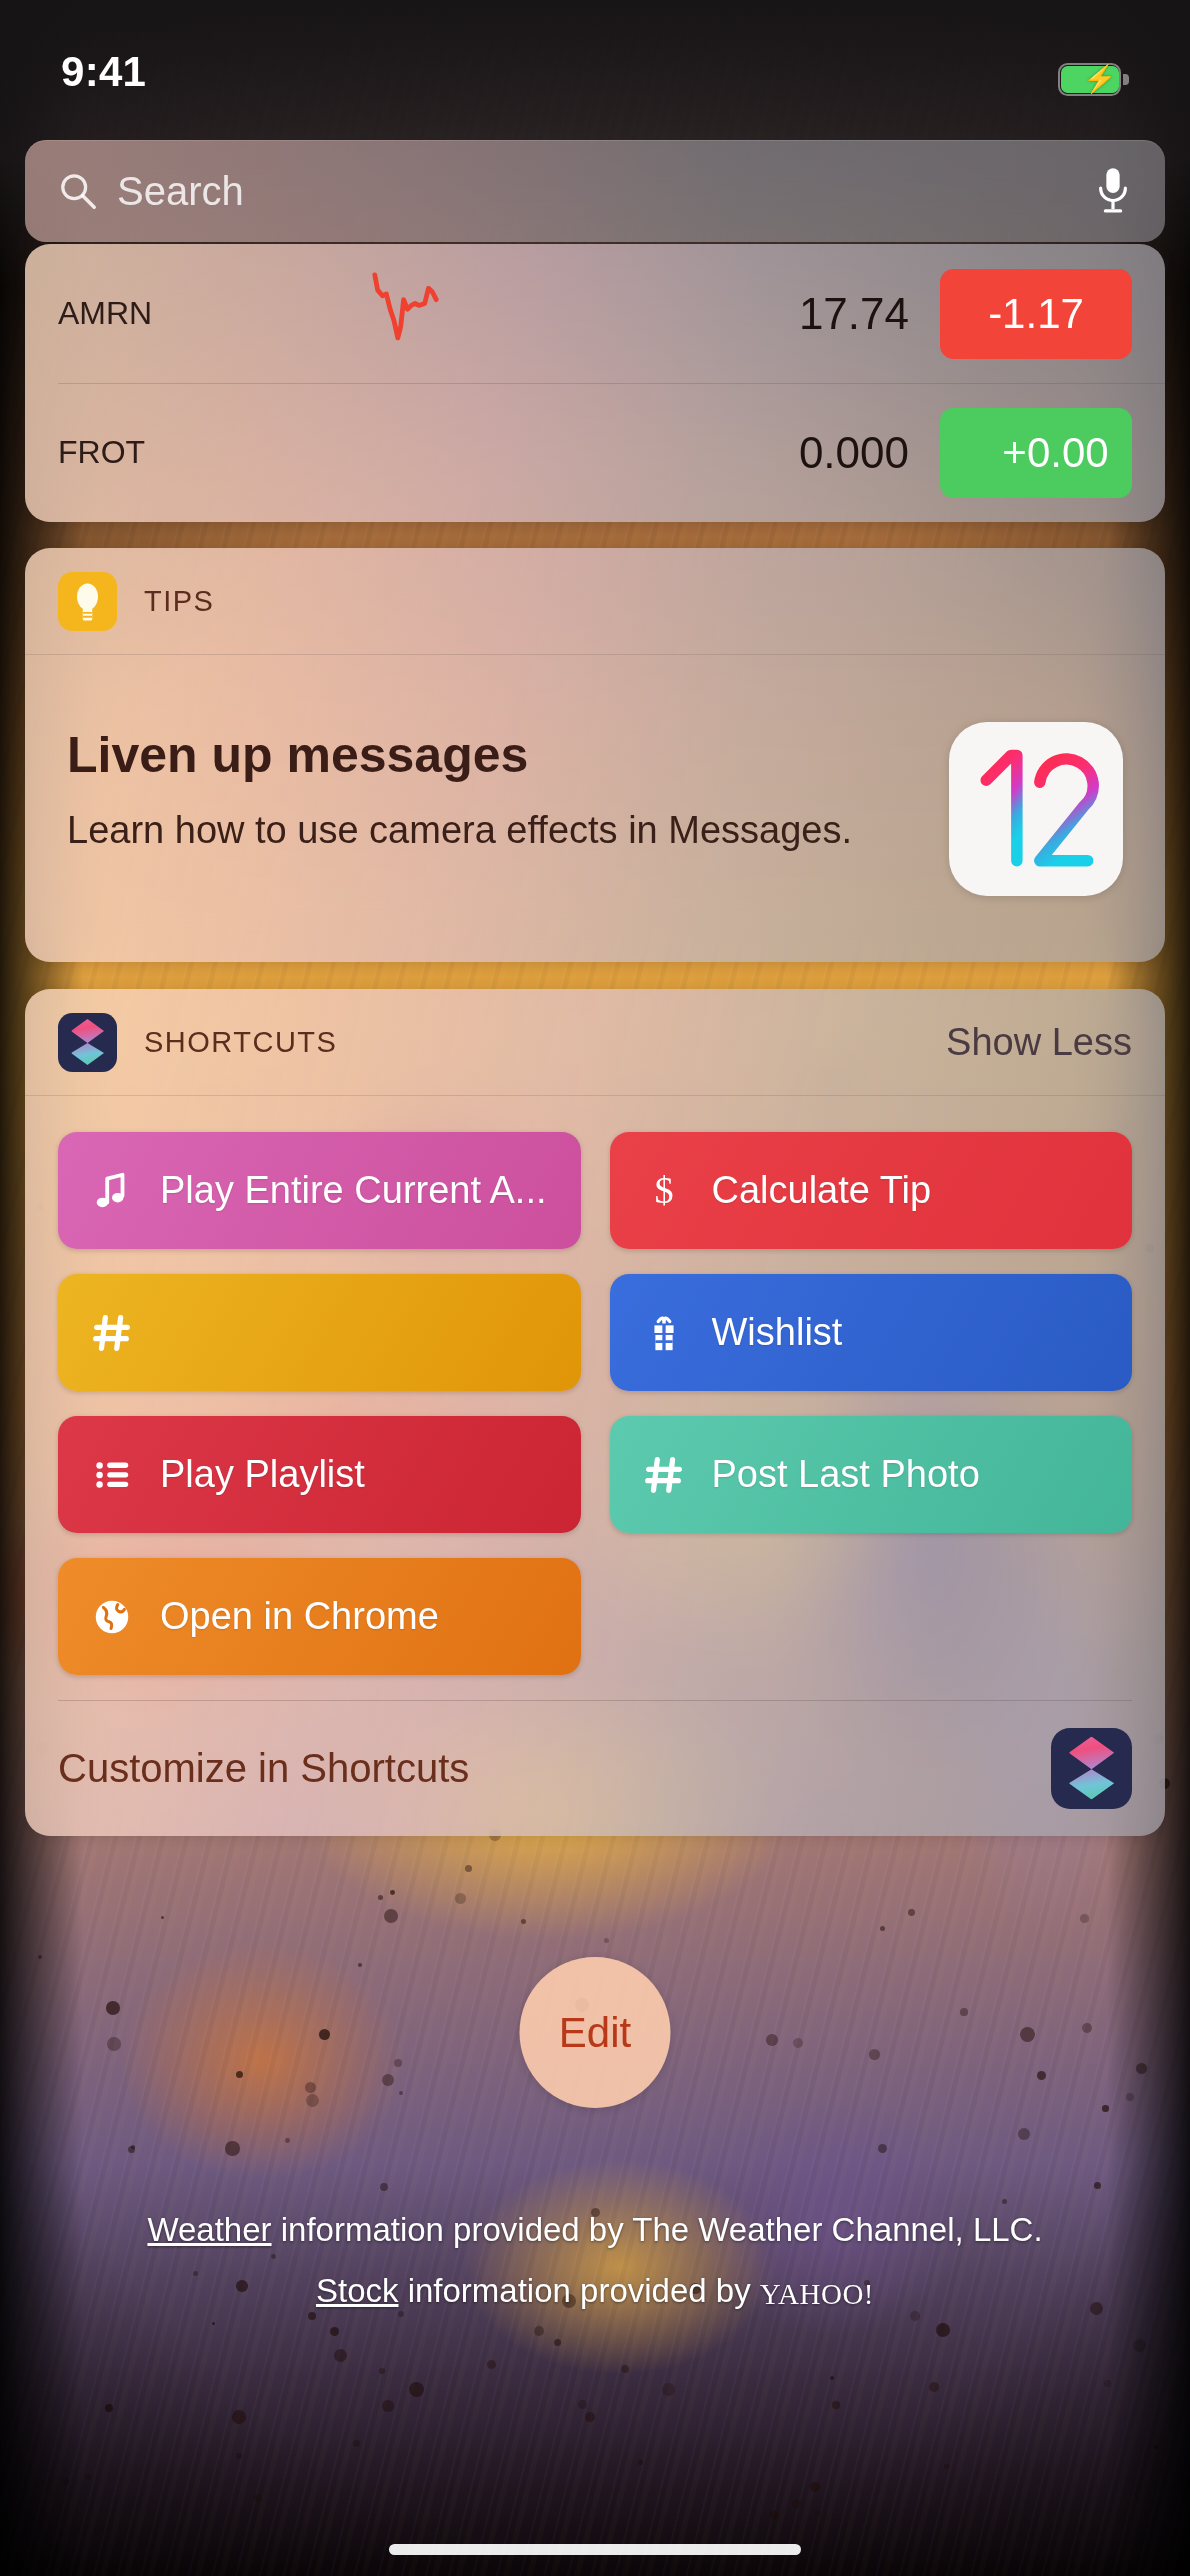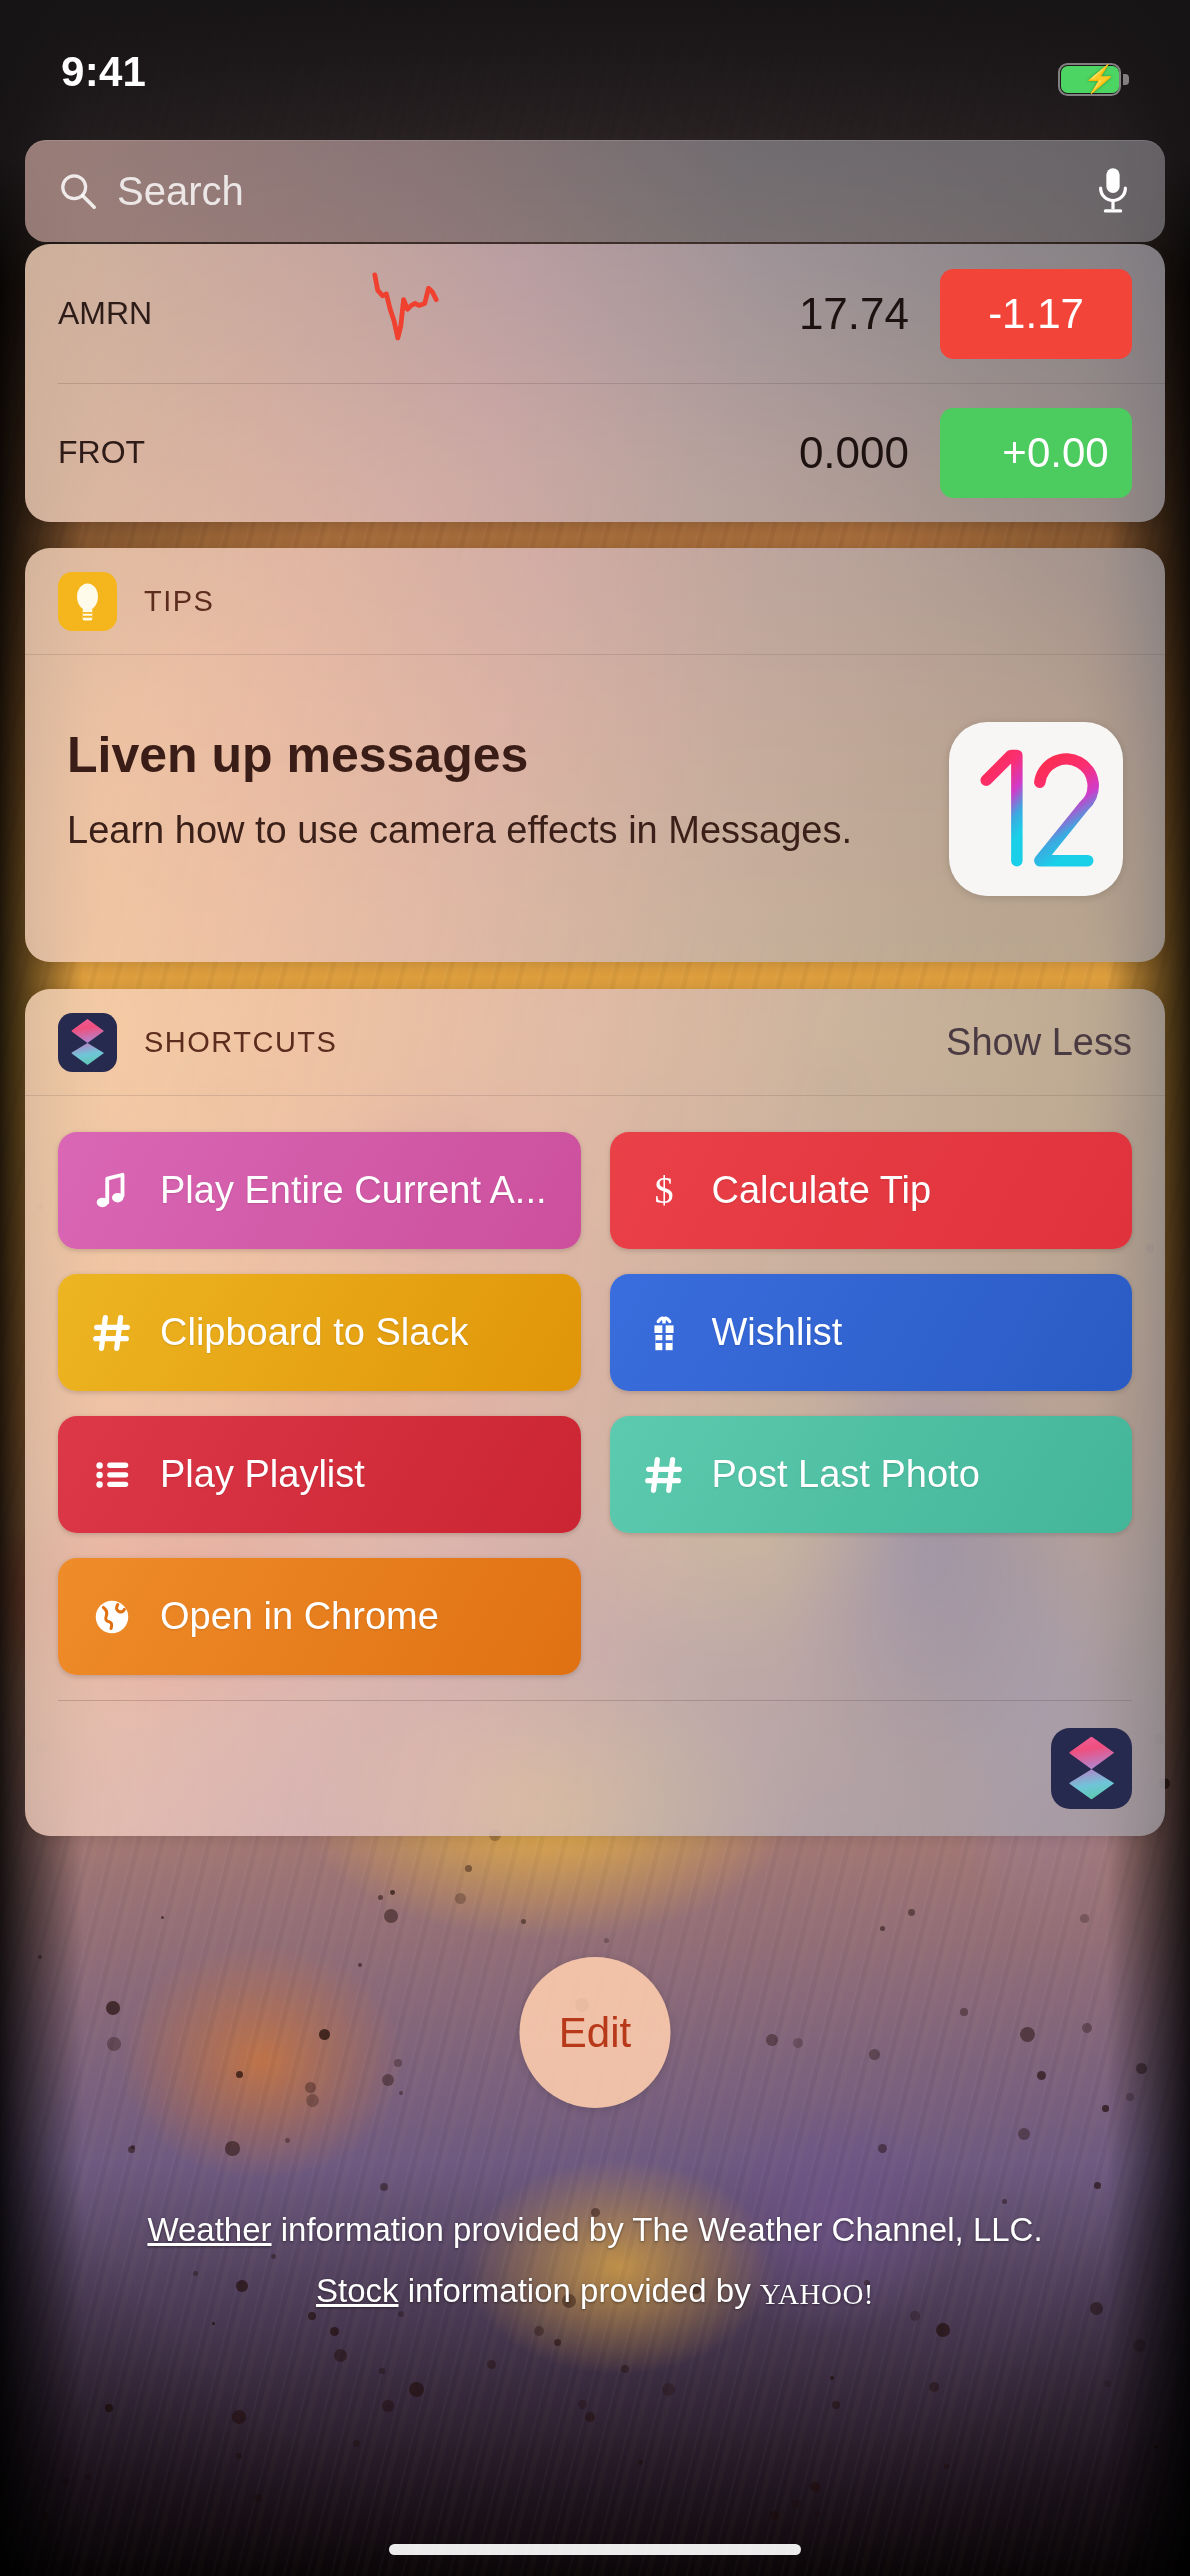--- a/index.html
+++ b/index.html
@@ -547,21 +547,20 @@
           <span class="sc-ico">
             <svg viewBox="0 0 44 44" width="42" height="42">
               <g stroke="#fff" stroke-width="5.5" stroke-linecap="round">
                 <line x1="15" y1="6" x2="11" y2="38"></line>
                 <line x1="31" y1="6" x2="27" y2="38"></line>
                 <line x1="6" y1="16" x2="38" y2="16"></line>
                 <line x1="5" y1="28" x2="37" y2="28"></line>
               </g>
             </svg>
           </span>
-          <span class="sc-label">Clipboard to Slack</span>
         </div>
 
         <div class="sc-btn" style="background:linear-gradient(120deg,#3a6ddd,#2a5bc4);">
           <span class="sc-ico">
             <svg viewBox="0 0 44 44" width="42" height="42">
               <path d="M16 10 q6 -8 6 2 q0 -10 6 -2" fill="none" stroke="#fff" stroke-width="3.5" stroke-linecap="round"></path>
               <rect x="12" y="14" width="20" height="8" fill="#fff"></rect>
               <rect x="13" y="24" width="18" height="16" fill="#fff"></rect>
               <line x1="22" y1="13" x2="22" y2="41" stroke="#3a6ddd" stroke-width="3.5"></line>
               <line x1="13" y1="31" x2="31" y2="31" stroke="#3a6ddd" stroke-width="3"></line>
@@ -606,20 +605,21 @@
               <circle cx="22" cy="22" r="17" fill="#fff"></circle>
               <path d="M13 12 q5 4 3 9 q-2 5 3 6 q4 1 2 7 M28 9 q-3 5 1 7 q4 2 6 -2" fill="none" stroke="#e07112" stroke-width="3.2" stroke-linecap="round"></path>
             </svg>
           </span>
           <span class="sc-label">Open in Chrome</span>
         </div>
 
       </div>
 
       <div class="sc-footer">
+        <span class="sc-footer-label">Customize in Shortcuts</span>
         <span class="sc-footer-icon shortcut-app-icon">
           <span class="ribbon"></span>
         </span>
       </div>
     </div>
 
     <div id="edit-btn">Edit</div>
 
     <div id="attrib">
       <div class="attrib-line">

